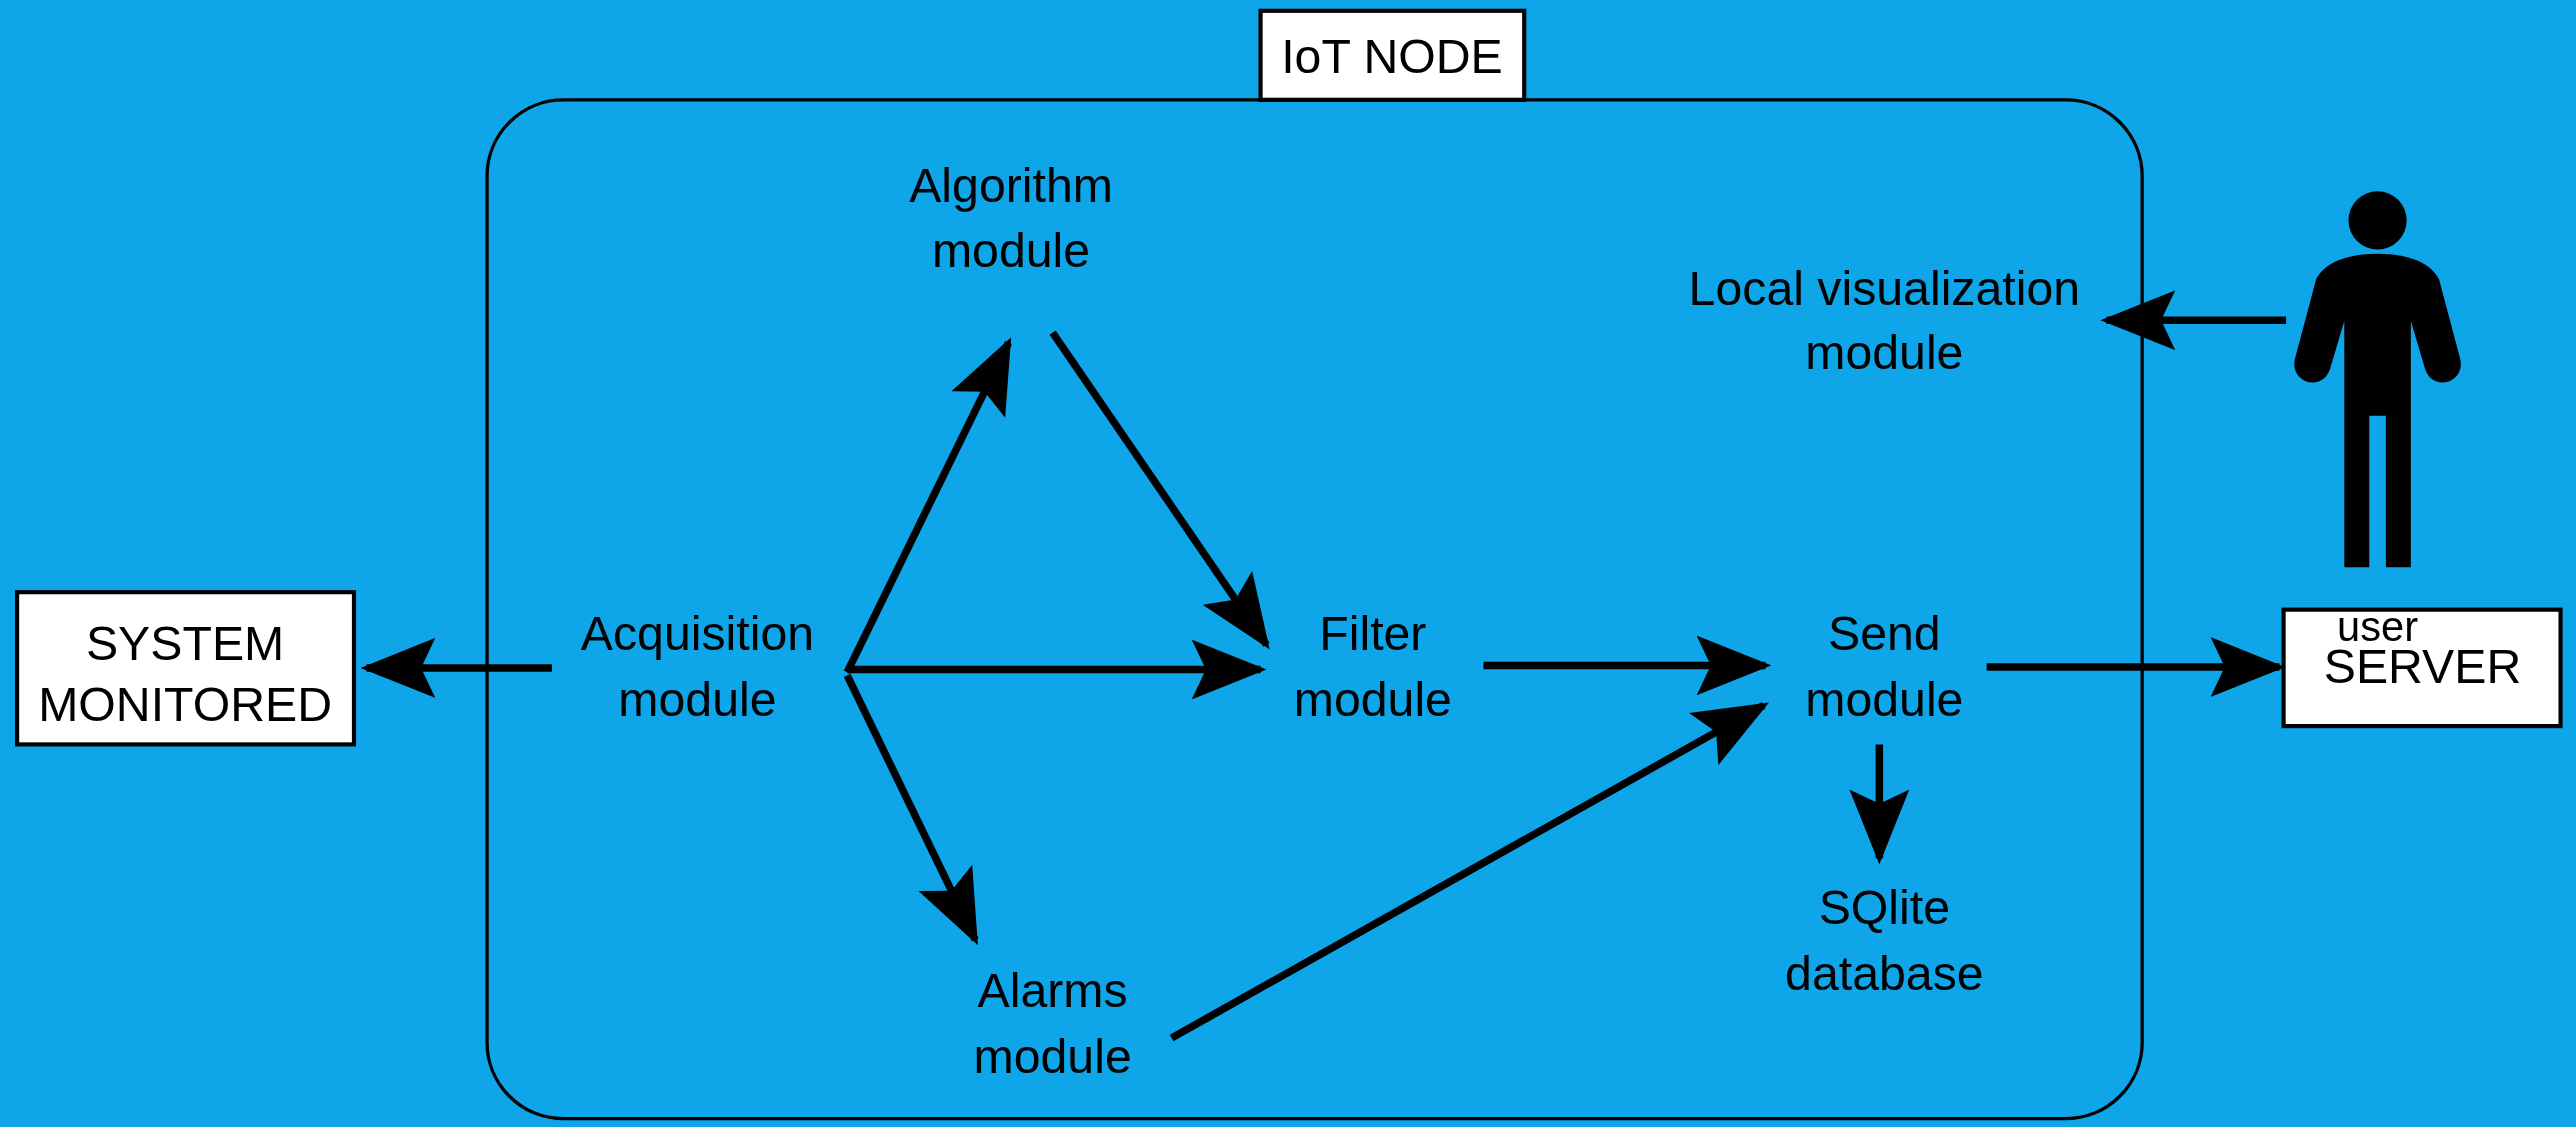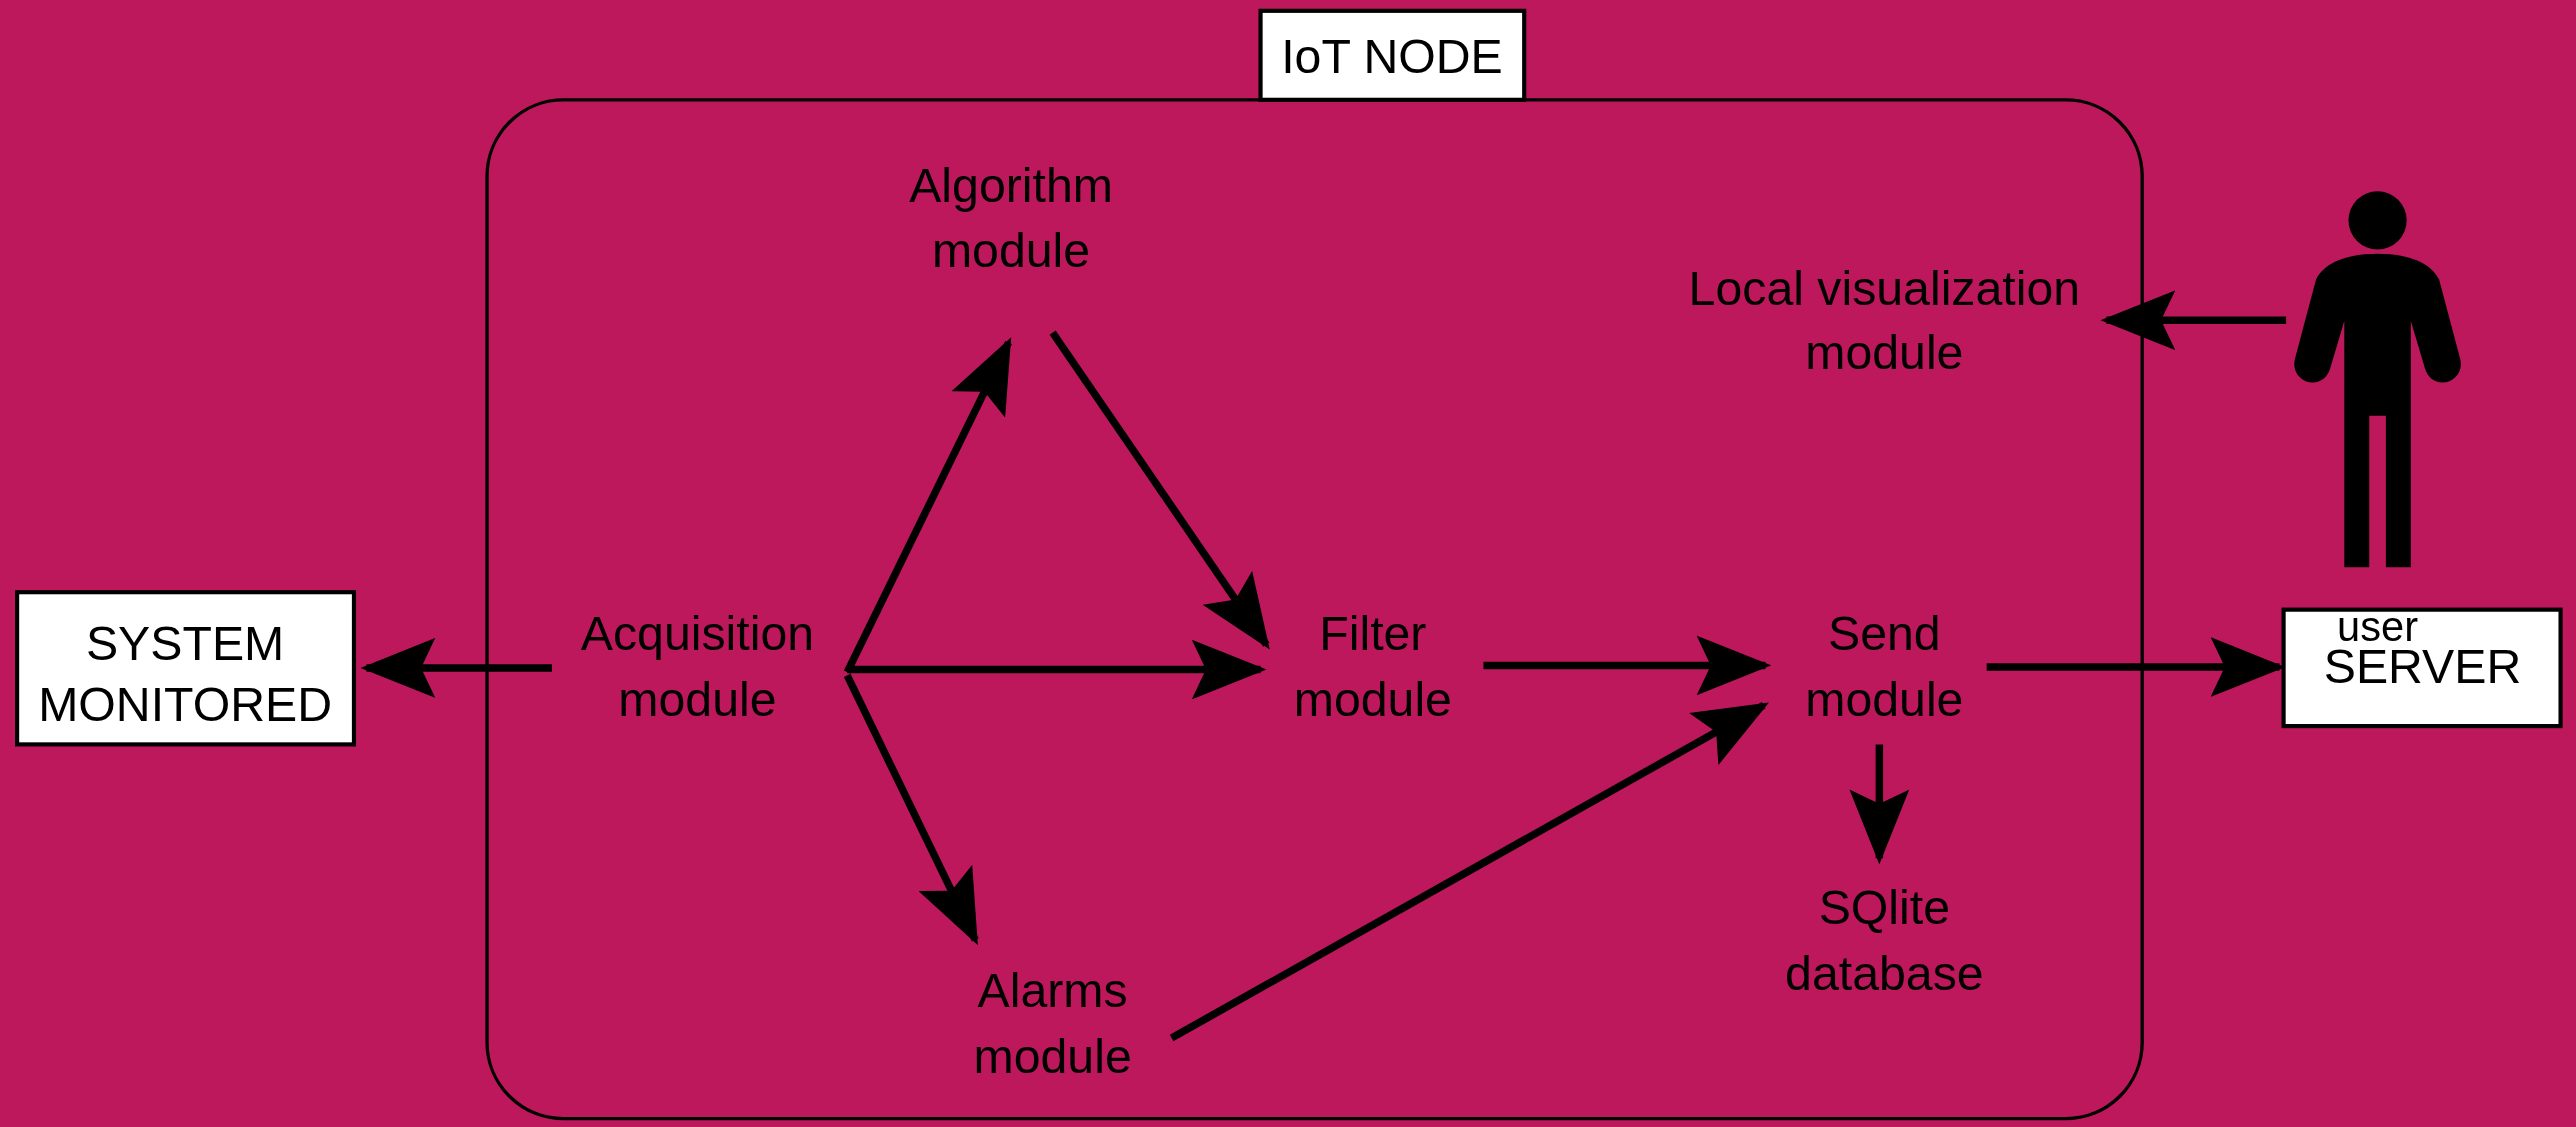--- a/index.html
+++ b/index.html
@@ -8,21 +8,21 @@
     background: #ffffff;
   }
   body {
     font-family: "Liberation Sans", sans-serif;
     color: #000000;
   }
   #stage {
     position: relative;
     width: 2576px;
     height: 1127px;
-    background: #be185d;
+    background: #0ea5e9;
     overflow: hidden;
   }
   #diagram-svg {
     position: absolute;
     left: 0;
     top: 0;
     width: 2576px;
     height: 1127px;
   }
   .svg-text {

